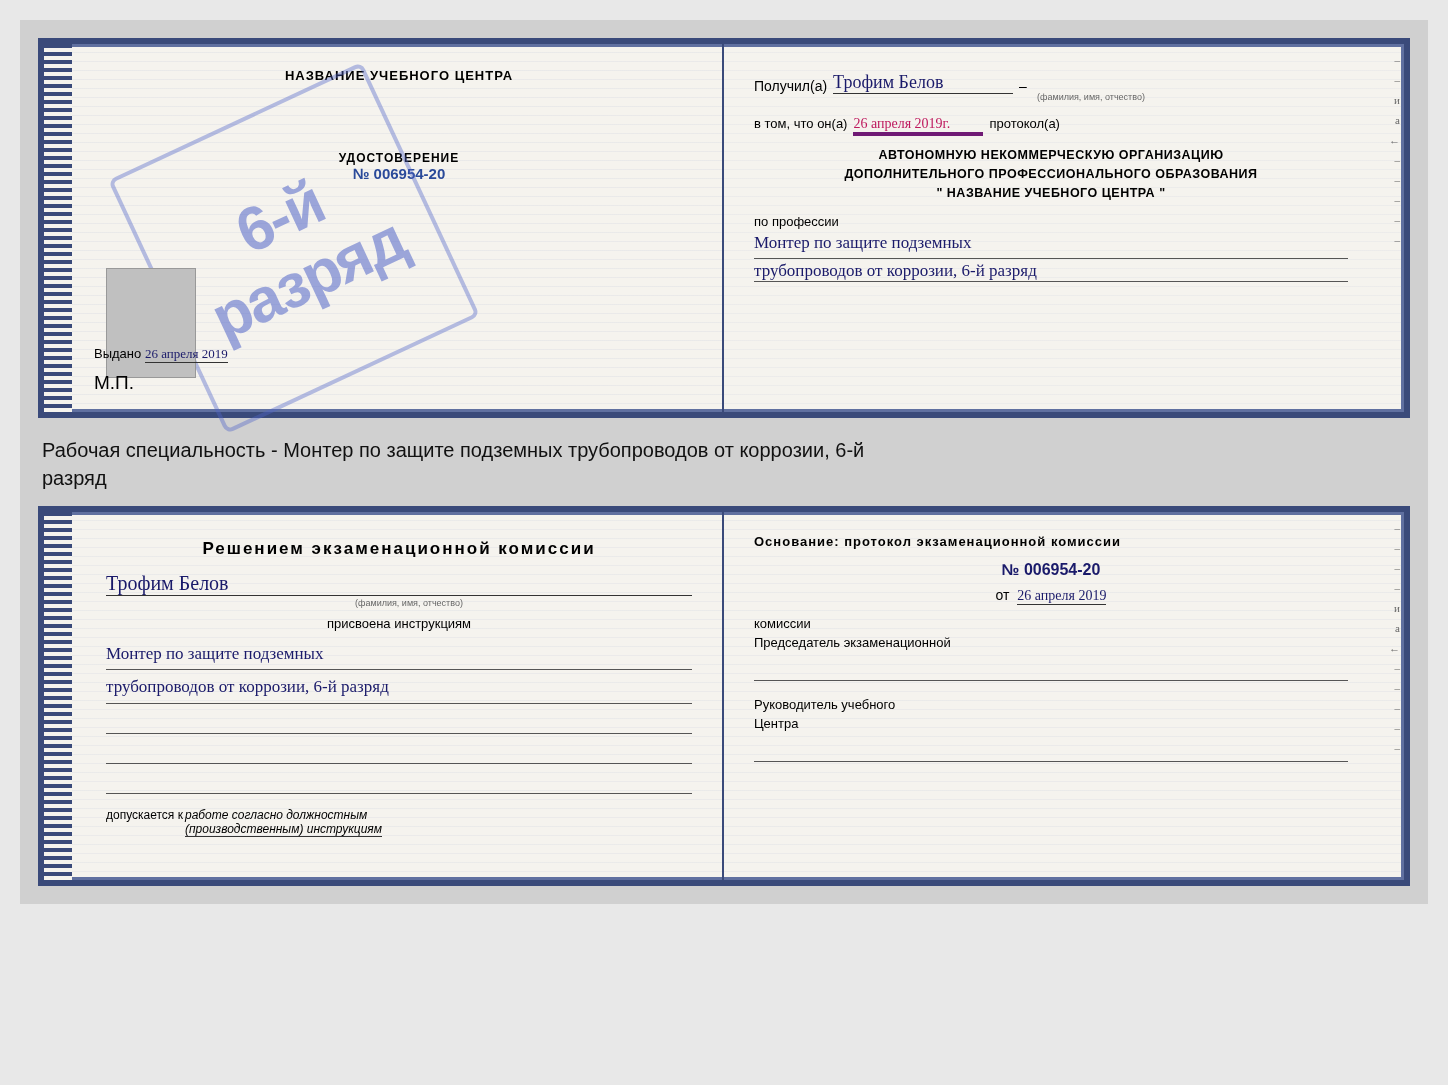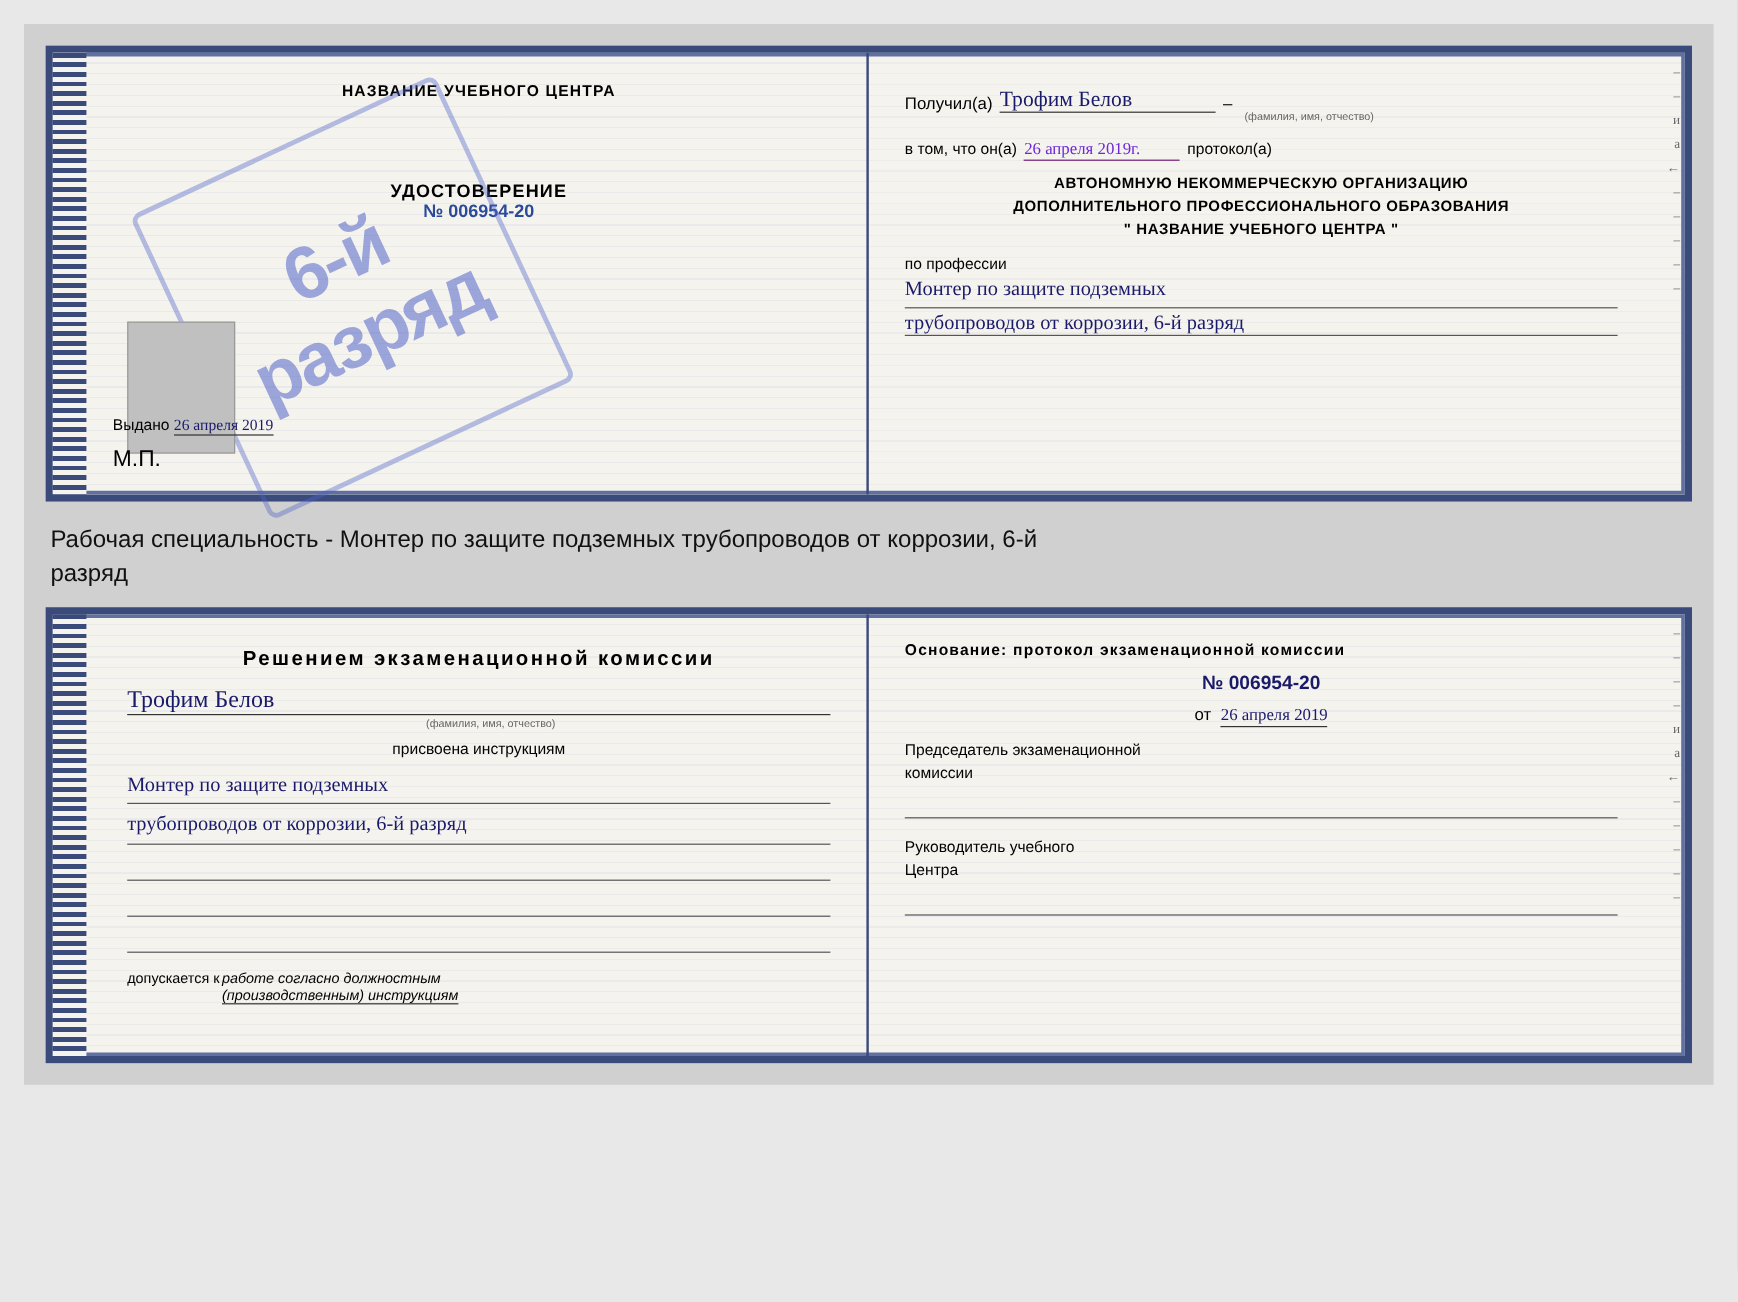--- a/index.html
+++ b/index.html
@@ -124,21 +124,21 @@
       left: 32px;
       top: 200px;
     }
 
     .udostoverenie-block {
       text-align: center;
       margin-top: 60px;
     }
 
     .udostoverenie-block .label {
-      font-size: 15px;
+      font-size: 12px;
       font-family: Arial, sans-serif;
       font-weight: bold;
       letter-spacing: 1px;
     }
 
     .udostoverenie-block .number {
       font-size: 15px;
       font-family: Arial, sans-serif;
     }
 
@@ -217,22 +217,22 @@
       font-size: 13px;
       font-family: Arial, sans-serif;
       display: flex;
       align-items: baseline;
       gap: 6px;
     }
 
     .date-handwritten {
       font-family: 'Segoe Script', 'Brush Script MT', cursive;
       font-size: 14px;
-      color: #6d28d9;
-      border-bottom: 1px solid #701a75;
+      color: #be185d;
+      border-bottom: 4px solid #701a75;
       min-width: 130px;
       display: inline-block;
     }
 
     .org-block {
       font-size: 12.5px;
       font-family: Arial, sans-serif;
       text-align: center;
       line-height: 1.5;
       font-weight: bold;
@@ -566,22 +566,22 @@
         <div class="osnovanie-block">Основание: протокол экзаменационной  комиссии</div>
 
         <div class="protocol-number">№  006954-20</div>
 
         <div class="ot-date">
           <span>от</span>
           <span style="font-family: 'Segoe Script', cursive; color:#1a1a6a; border-bottom:1px solid #333; padding-bottom:1px; margin-left:4px;">26 апреля 2019</span>
         </div>
 
         <div class="predsedatel-block">
+          <div>комиссии</div>
           <div>Председатель экзаменационной</div>
-          <div>комиссии</div>
           <span class="signature-line"></span>
         </div>
 
         <div class="rukovoditel-block">
           <div>Руководитель учебного</div>
           <div>Центра</div>
           <span class="signature-line"></span>
         </div>
 
       </div>

